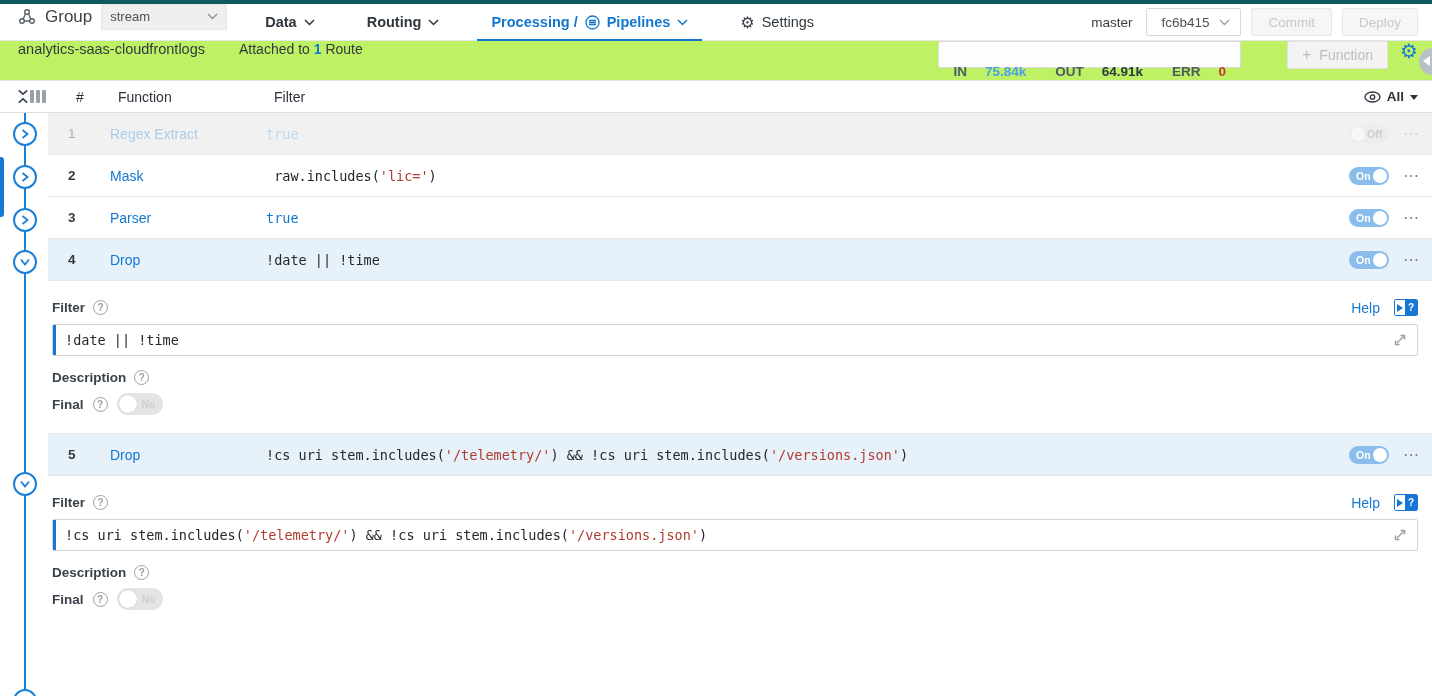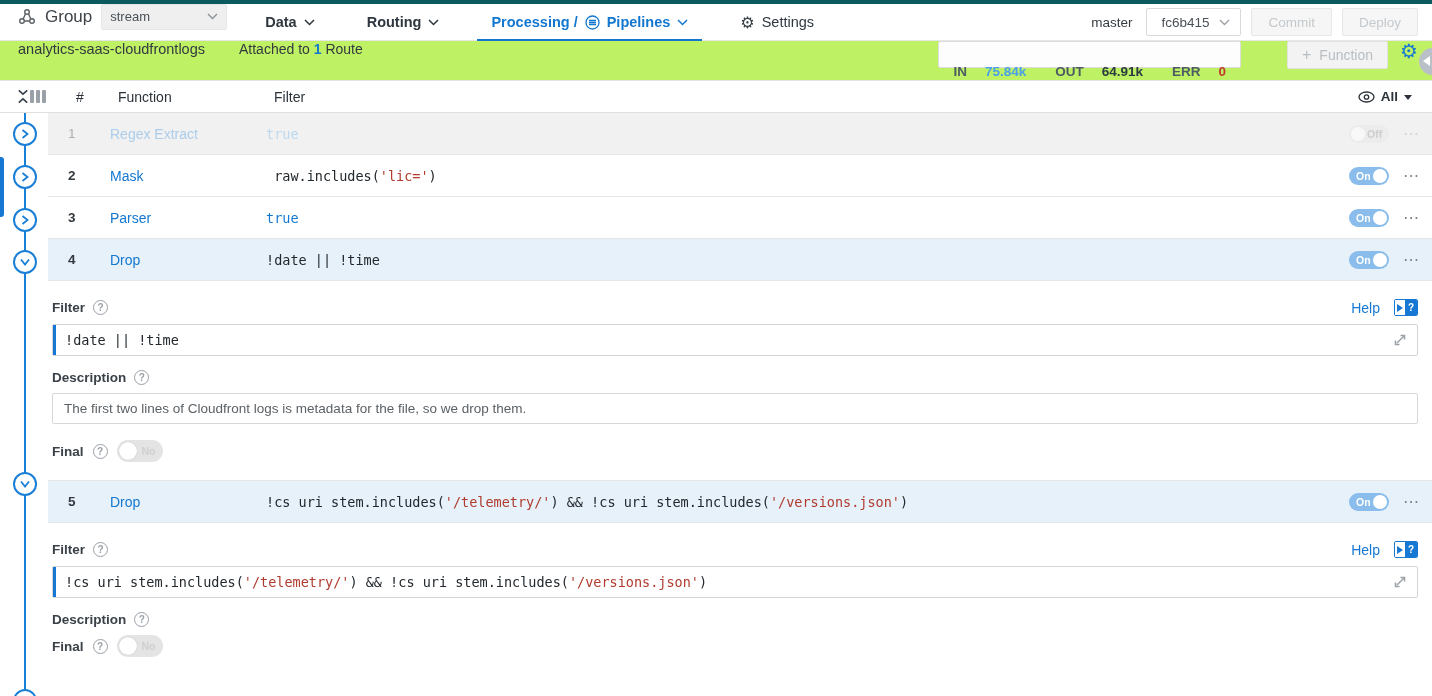--- a/index.html
+++ b/index.html
@@ -42,21 +42,21 @@
   .panel-handle::before { content:""; position:absolute; left:4px; top:8px; width:0; height:0; border-top:5px solid transparent; border-bottom:5px solid transparent; border-right:7px solid #fff; }
 
   
   .grid-header { height:32px; display:flex; align-items:center; background:#fff; border-bottom:1px solid #dfdfdf; font-size:14px; color:#2b323a; }
   .gh-collapse { width:30px; padding-left:16px; cursor:pointer; display:flex; align-items:center; }
   .gh-cols { width:28px; display:flex; gap:2px; cursor:pointer; }
   .gh-cols i { width:4px; height:13px; background:#9aa1a8; border-radius:1px; }
   .gh-num { width:46px; padding-left:18px; font-weight:400; }
   .gh-fn { width:170px; padding-left:14px; }
   .gh-filter { flex:1; }
-  .gh-right { display:flex; align-items:center; gap:6px; padding-right:20px; font-weight:700; font-size:13.5px; cursor:pointer; }
+  .gh-right { display:flex; align-items:center; gap:6px; padding-right:14px; font-weight:700; font-size:13.5px; cursor:pointer; }
   .caret-down { width:0; height:0; border-left:4px solid transparent; border-right:4px solid transparent; border-top:5px solid #2b323a; margin-top:1px; }
 
   
   .pipeline { position:relative; height:583px; overflow:hidden; }
   .gutter-line { position:absolute; left:24px; top:0; bottom:0; width:2px; background:#1a7fd6; }
   .gnode { position:absolute; left:13px; width:24px; height:24px; border:2px solid #1a7fd6; border-radius:50%; background:#fff; display:flex; align-items:center; justify-content:center; cursor:pointer; z-index:3; }
   .edge-marker { position:absolute; left:0; top:44px; width:4px; height:60px; background:#1678d3; border-radius:0 3px 3px 0; }
 
   .rows-area { margin-left:48px; }
   .frow { display:flex; align-items:center; height:42px; border-bottom:1px solid #e6e6e6; background:#fff; cursor:pointer; }
@@ -338,21 +338,20 @@
               <path d="M3.5 8.5v4h4"></path>
                 <path d="M5 11l7.5-7.5"></path>
                 <path d="M8.5 3.5h4v4"></path>
             </svg>
           </span>
         </div>
         <div class="label-row">
           <span class="dlabel">Description</span>
           <span class="qmark">?</span>
         </div>
-        <input class="desc-input" value="The first two lines of Cloudfront logs is metadata for the file, so we drop them." style="">
         <div class="final-row">
           <span class="dlabel">Final</span>
           <span class="qmark">?</span>
           <span class="toggle-no">
             <span class="knob"></span>
               <span class="tlabel">No</span>
           </span>
         </div>
       </div>
 

